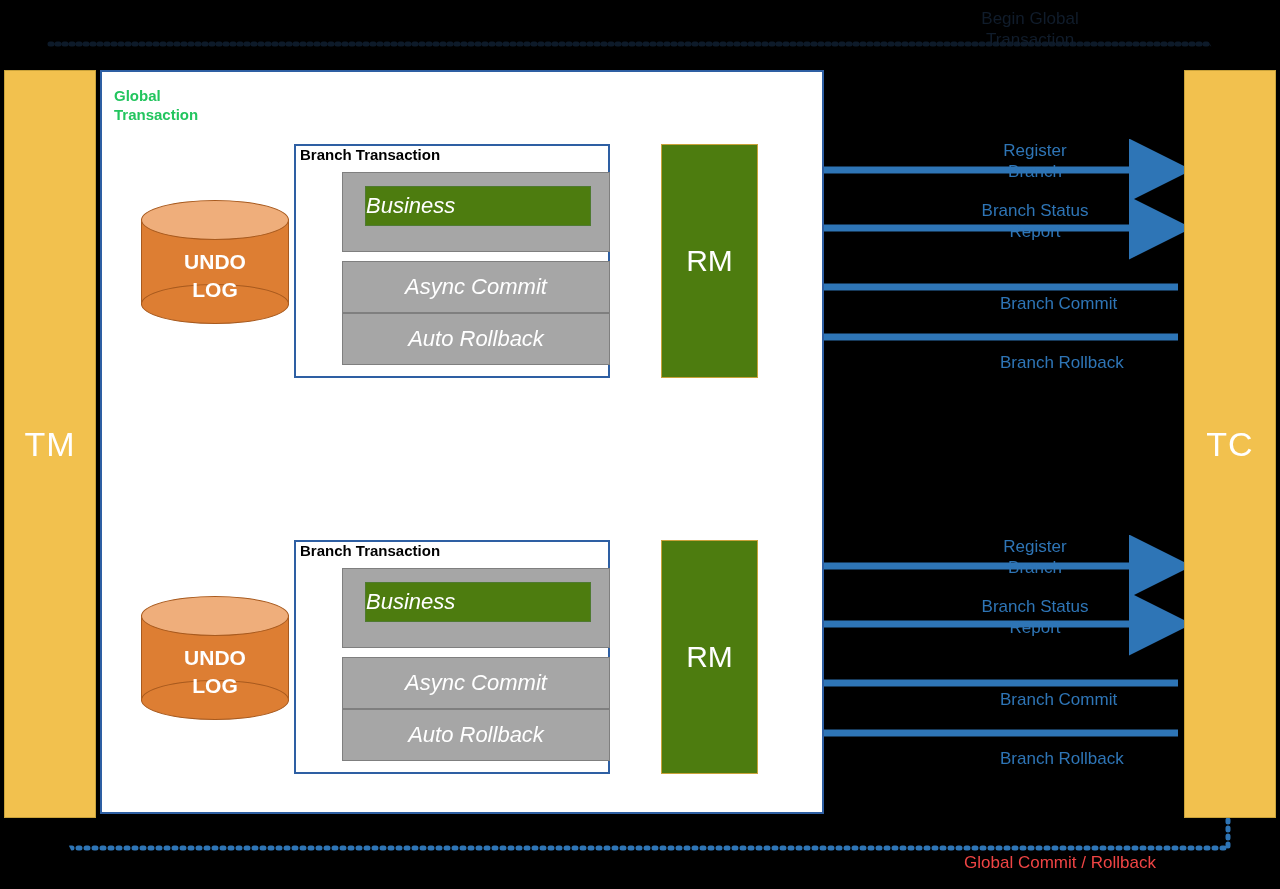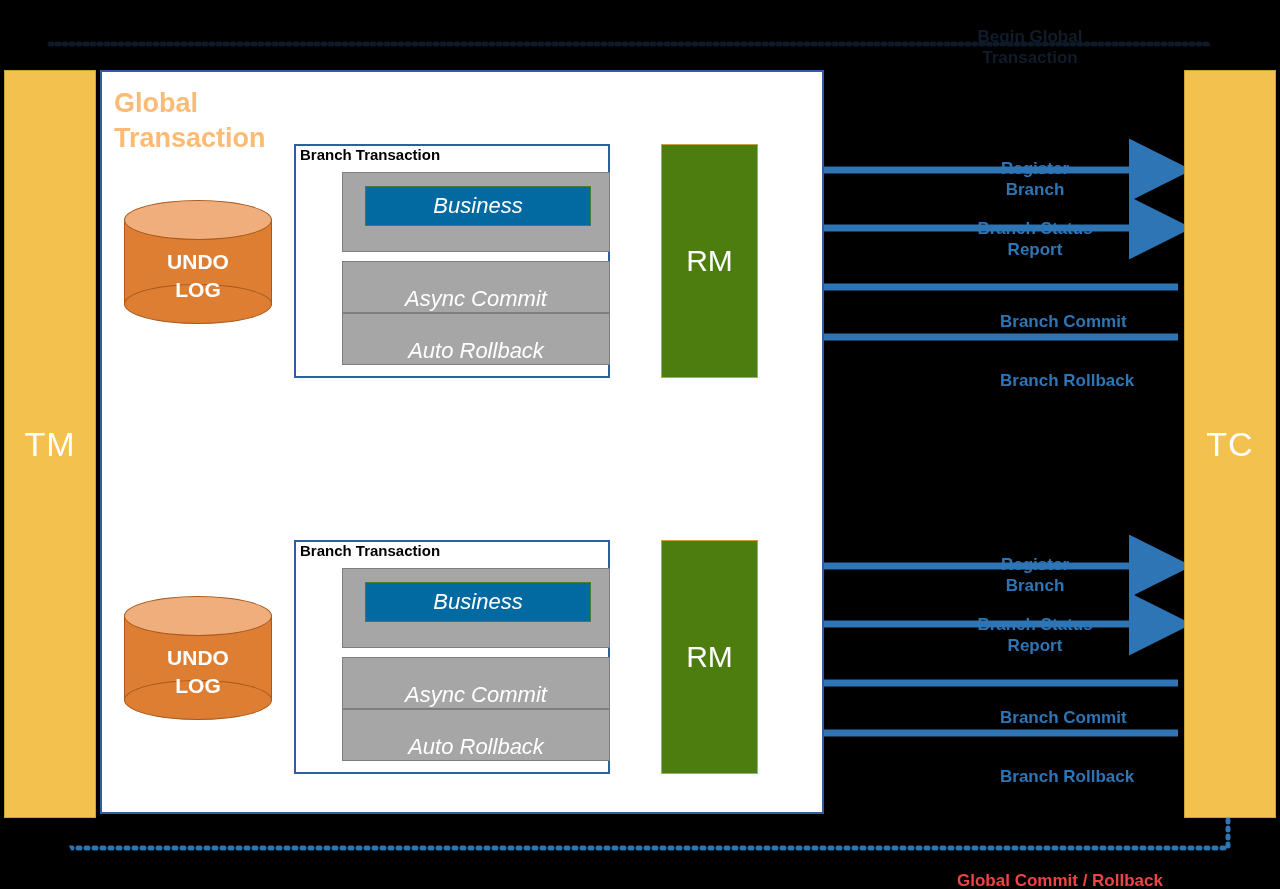--- a/index.html
+++ b/index.html
@@ -10,52 +10,52 @@
   
   .abs{position:absolute;box-sizing:border-box;}
 
   
   .actor-bar{background:#F2C14E;border:1px solid #C9A23A;
              display:flex;align-items:center;justify-content:center;}
   .actor-bar .actor-label{color:#FFFFFF;font-size:34px;font-weight:400;letter-spacing:1px;}
 
   
   .global-panel{background:#FFFFFF;border:2px solid #2E5FA3;}
-  .global-title{color:#fdba74;font-weight:bold;font-size:27px;line-height:1.28;white-space:pre-line;}
+  .global-title{color:#22c55e;font-weight:bold;font-size:15px;line-height:1.28;white-space:pre-line;}
 
   
   .branch-box{background:transparent;border:2px solid #2E5FA3;}
   .branch-title{color:#000;font-weight:bold;font-size:15px;}
 
   
   .gray-block{background:#A6A6A6;border:1px solid #7F7F7F;
-              display:flex;align-items:flex-end;justify-content:center;}
+              display:flex;align-items:center;justify-content:center;}
   .gray-block .blk-label{color:#FFFFFF;font-style:italic;font-size:22px;}
-  .green-block{background:#0369a1;border:1px solid #4F7A31;
-               display:flex;align-items:center;justify-content:center;}
+  .green-block{background:#4d7c0f;border:1px solid #4F7A31;
+               display:flex;align-items:center;justify-content:flex-start;}
   .green-block .blk-label{color:#FFFFFF;font-style:italic;font-size:22px;}
 
   
   .rm-bar{background:#4d7c0f;border:1px solid #C9A23A;
           display:flex;align-items:center;justify-content:center;}
   .rm-bar .rm-label{color:#FFFFFF;font-size:30px;}
 
   
-  .cylinder{position:absolute;}
+  .cylinder{position:absolute;margin-left:17px;}
   .cyl-body{position:absolute;left:0;right:0;background:#DD7E33;border:1px solid #A85A1E;}
   .cyl-top{position:absolute;left:0;right:0;height:38px;background:#EFAE7B;
            border:1px solid #A85A1E;border-radius:50%/50%;}
   .cyl-bottom{position:absolute;left:0;right:0;height:38px;background:#DD7E33;
               border:1px solid #A85A1E;border-radius:50%/50%;}
   .cyl-text{position:absolute;left:0;right:0;text-align:center;color:#fff;
             font-weight:bold;font-size:21px;line-height:1.35;white-space:pre-line;}
 
   
-  .msg-label{color:#2E75B6;font-weight:bold;font-size:17px;line-height:1.25;
-             text-align:center;white-space:pre-line;margin-top:18px;}
+  .msg-label{color:#2E75B6;font-weight:normal;font-size:17px;line-height:1.25;
+             text-align:center;white-space:pre-line;}
   .msg-label.dim{color:#101C2B;}
   .msg-label.dim2{color:#ef4444;}
 
   
   svg.overlay{position:absolute;left:0;top:0;width:1280px;height:889px;pointer-events:none;}
 </style>
 </head>
 <body>
 
 <div id="stage">

